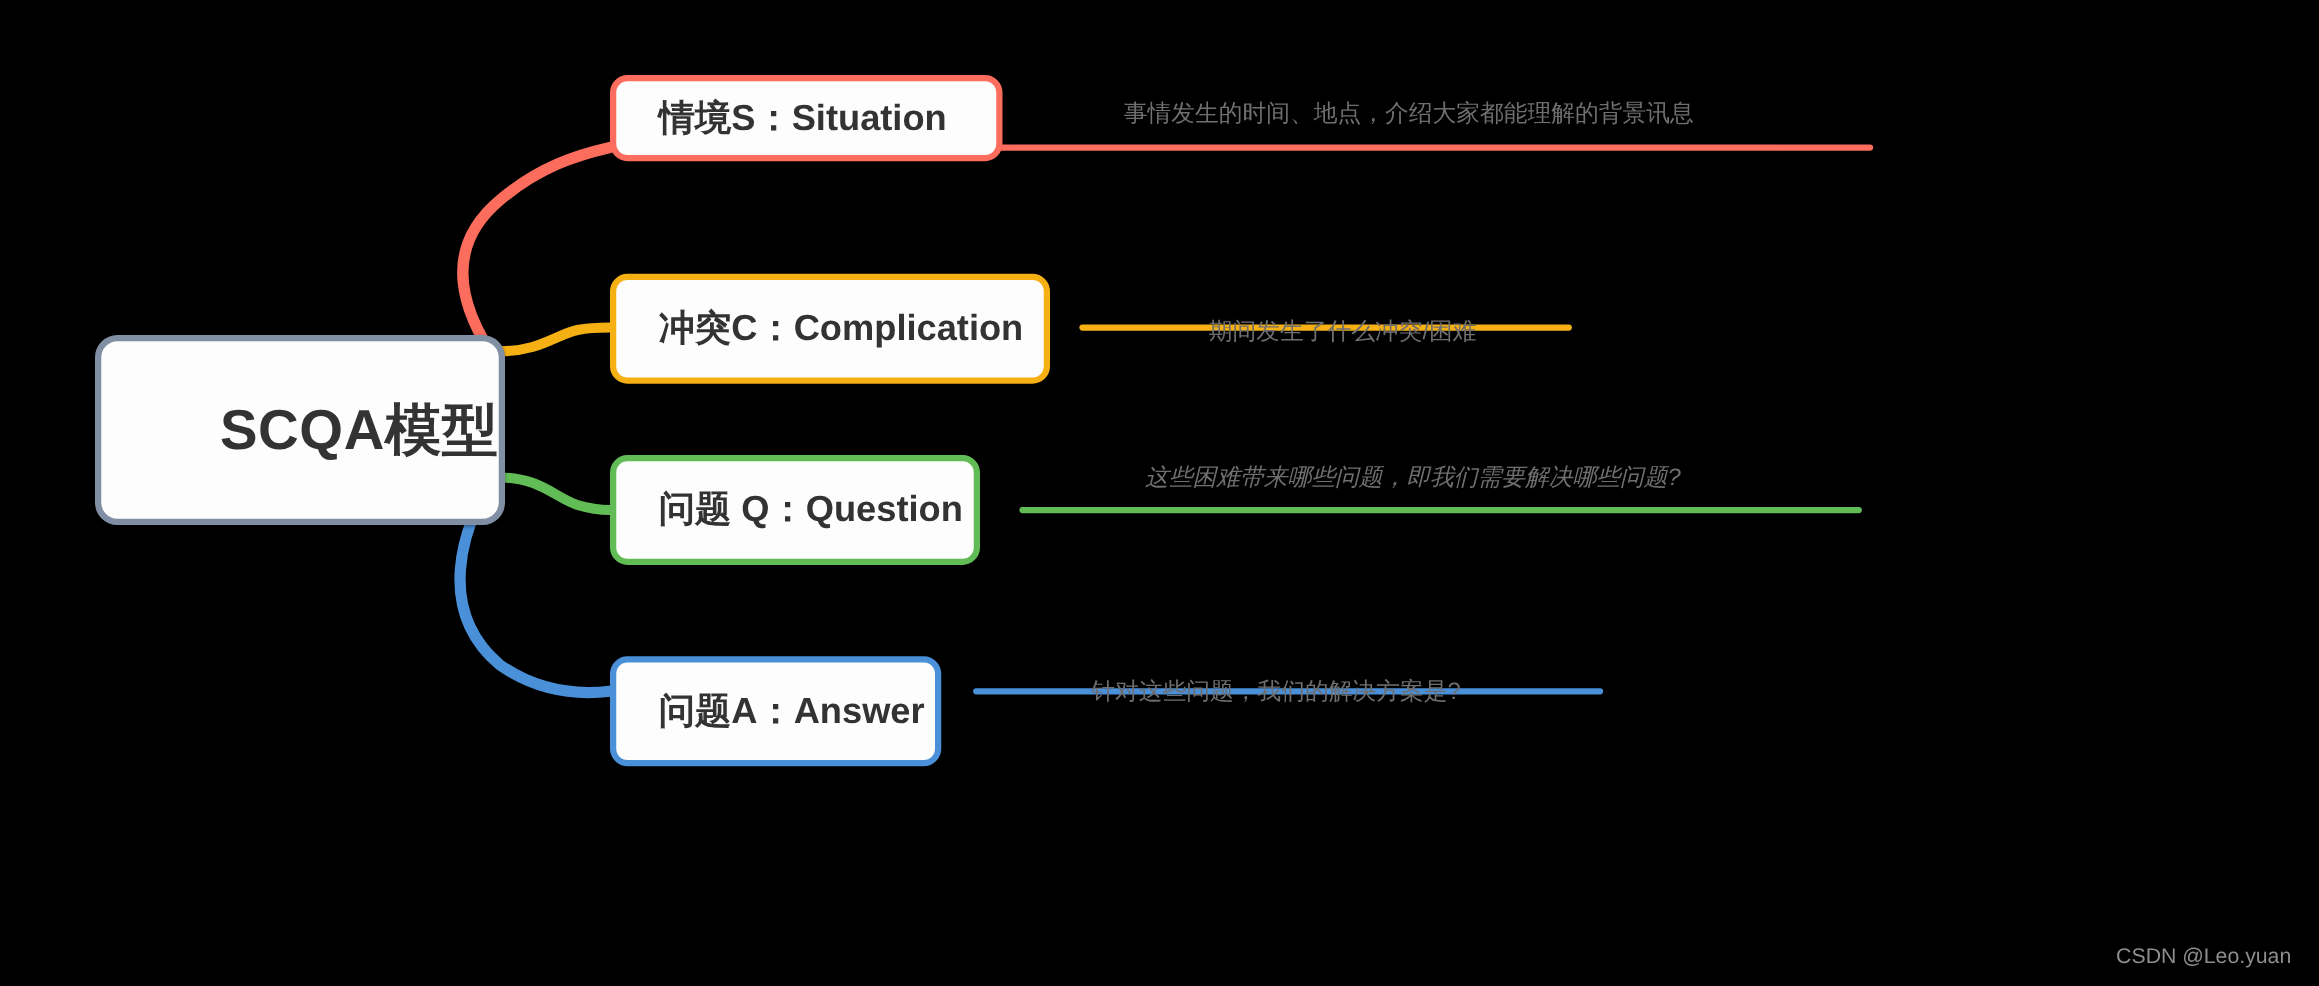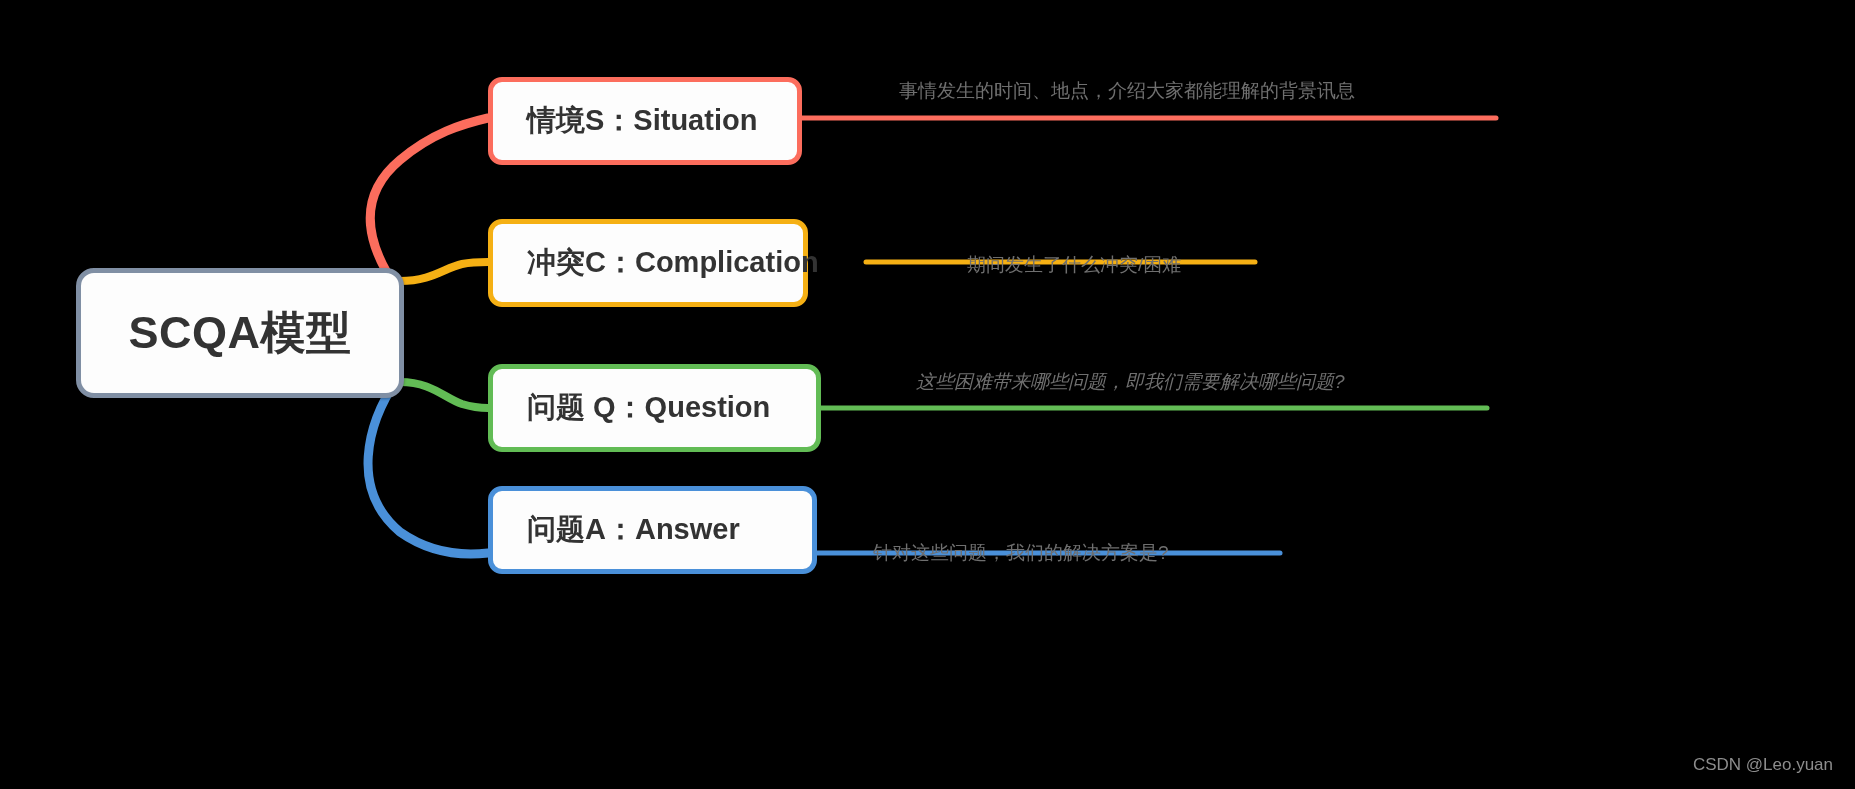--- a/index.html
+++ b/index.html
@@ -39,46 +39,46 @@
   }
   .node-label {
     color: #333333;
     white-space: nowrap;
   }
 
   #root-node {
     left: 76px;
     top: 268px;
     width: 328px;
-    height: 130px;
+    height: 152px;
     border-width: 5px;
     border-color: #808fa4;
     border-radius: 18px;
-    justify-content: center;
+    justify-content: flex-end;
     box-shadow: 0 1px 3px rgba(0,0,0,0.35);
   }
   #root-node .node-label {
     font-size: 45px;
     font-weight: bold;
     letter-spacing: 0.5px;
   }
 
   .branch-node {
     border-width: 5px;
     padding-left: 34px;
   }
   .branch-node .node-label {
     font-size: 29px;
     font-weight: bold;
   }
 
-  #node-situation    { left: 488px; top: 77px;  width: 314px; height: 88px;  border-color: #fc6d5d; }
-  #node-complication { left: 488px; top: 219px; width: 320px; height: 88px;  border-color: #f5b014; }
-  #node-question     { left: 488px; top: 364px; width: 333px; height: 88px;  border-color: #62bc55; }
-  #node-answer       { left: 488px; top: 486px; width: 329px; height: 88px;  border-color: #4a90d9; }
+  #node-situation    { left: 488px; top: 60px;  width: 314px; height: 69px;  border-color: #fc6d5d; }
+  #node-complication { left: 488px; top: 219px; width: 352px; height: 88px;  border-color: #f5b014; }
+  #node-question     { left: 488px; top: 364px; width: 296px; height: 88px;  border-color: #62bc55; }
+  #node-answer       { left: 488px; top: 525px; width: 265px; height: 88px;  border-color: #4a90d9; }
 
   
   .caption {
     position: absolute;
     color: #6f6f6f;
     font-size: 19px;
     white-space: nowrap;
     z-index: 4;
   }
   #caption-situation    { left: 899px;  top: 78px;  }

